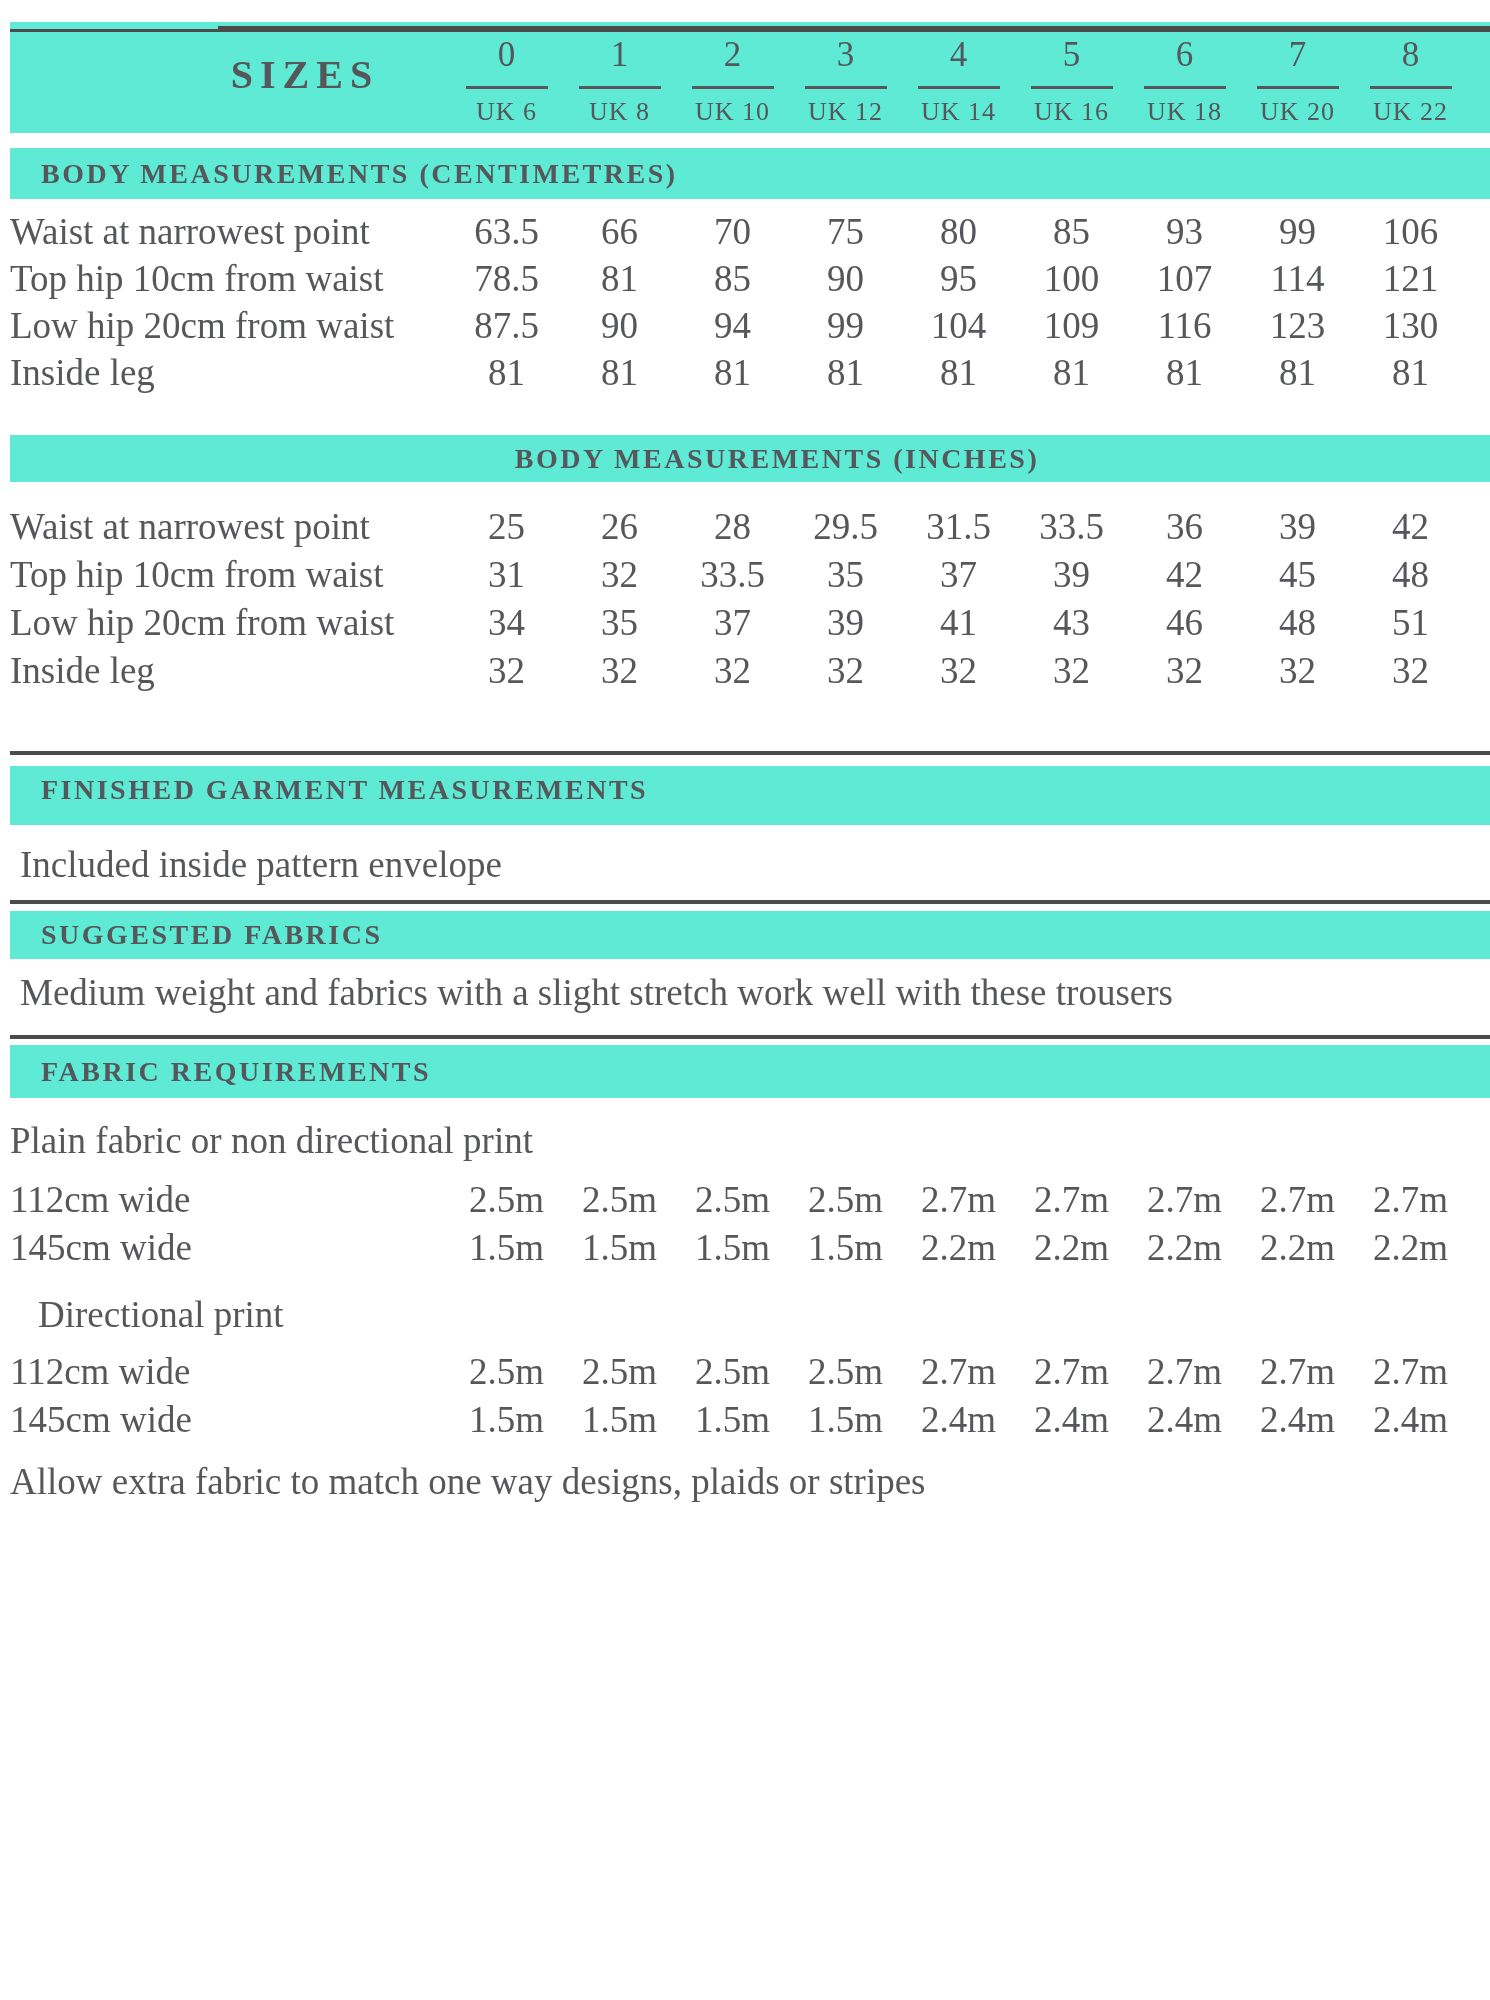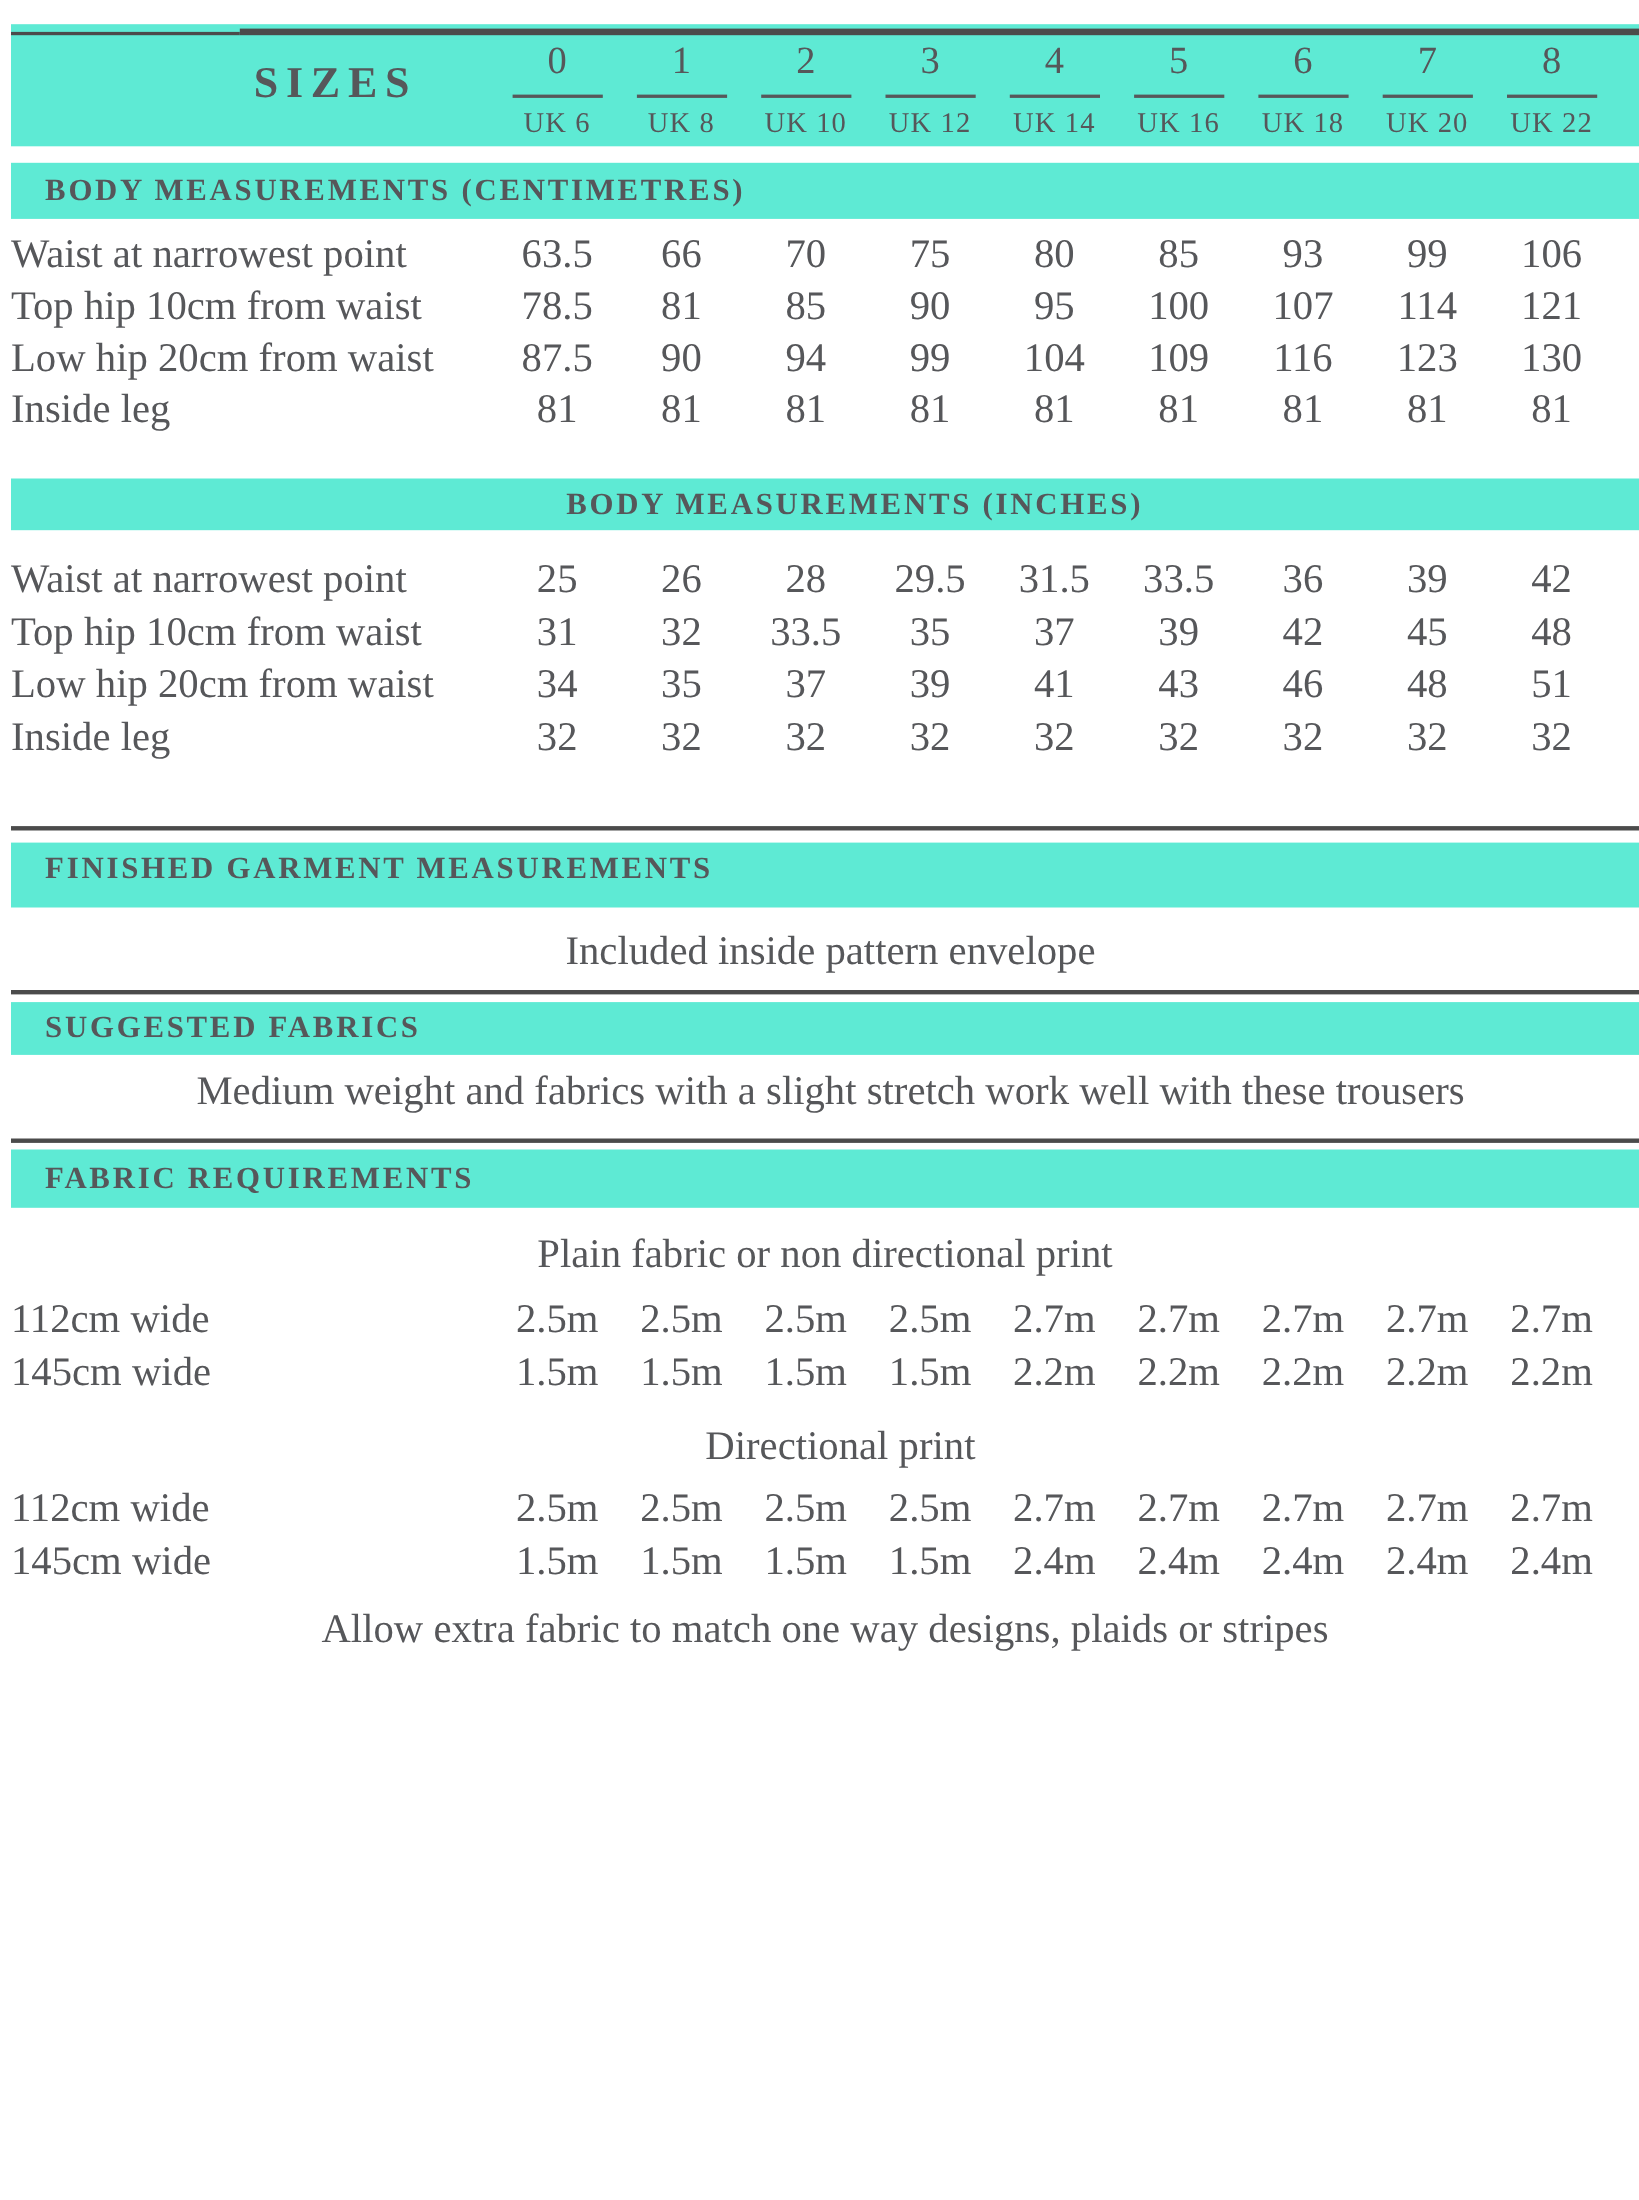--- a/index.html
+++ b/index.html
@@ -51,21 +51,21 @@
   
   .rule { width:1480px; height:4px; background:#4b4b4b; }
   .rule-a { margin-top:57px; }
   .rule-b { margin-top:13px; }
   .rule-c { margin-top:20px; }
 
   .band-fgm { margin-top:11px; height:59px; line-height:47px; }
   .band-sf  { margin-top:7px;  height:48px; line-height:48px; }
   .band-fr  { margin-top:6px;  height:53px; line-height:53px; }
 
-  .text-line { font-size:37px; line-height:44px; padding-left:10px;text-align:center; }
+  .text-line { font-size:37px; line-height:44px; padding-left:10px; }
   .t-included { margin-top:18px; }
   .t-medium   { margin-top:12px; }
   .t-plain    { margin-top:23px; line-height:40px; padding-left:0; }
   .t-directional { margin-top:24px; line-height:40px; padding-left:0;margin-left:28px; }
   .t-allow    { margin-top:19px; line-height:40px; padding-left:0; }
 
   .req-rows { margin-top:14px; }
   .req-rows.second { margin-top:12px; }
   .req-rows .grid { height:48px; }
 </style>

